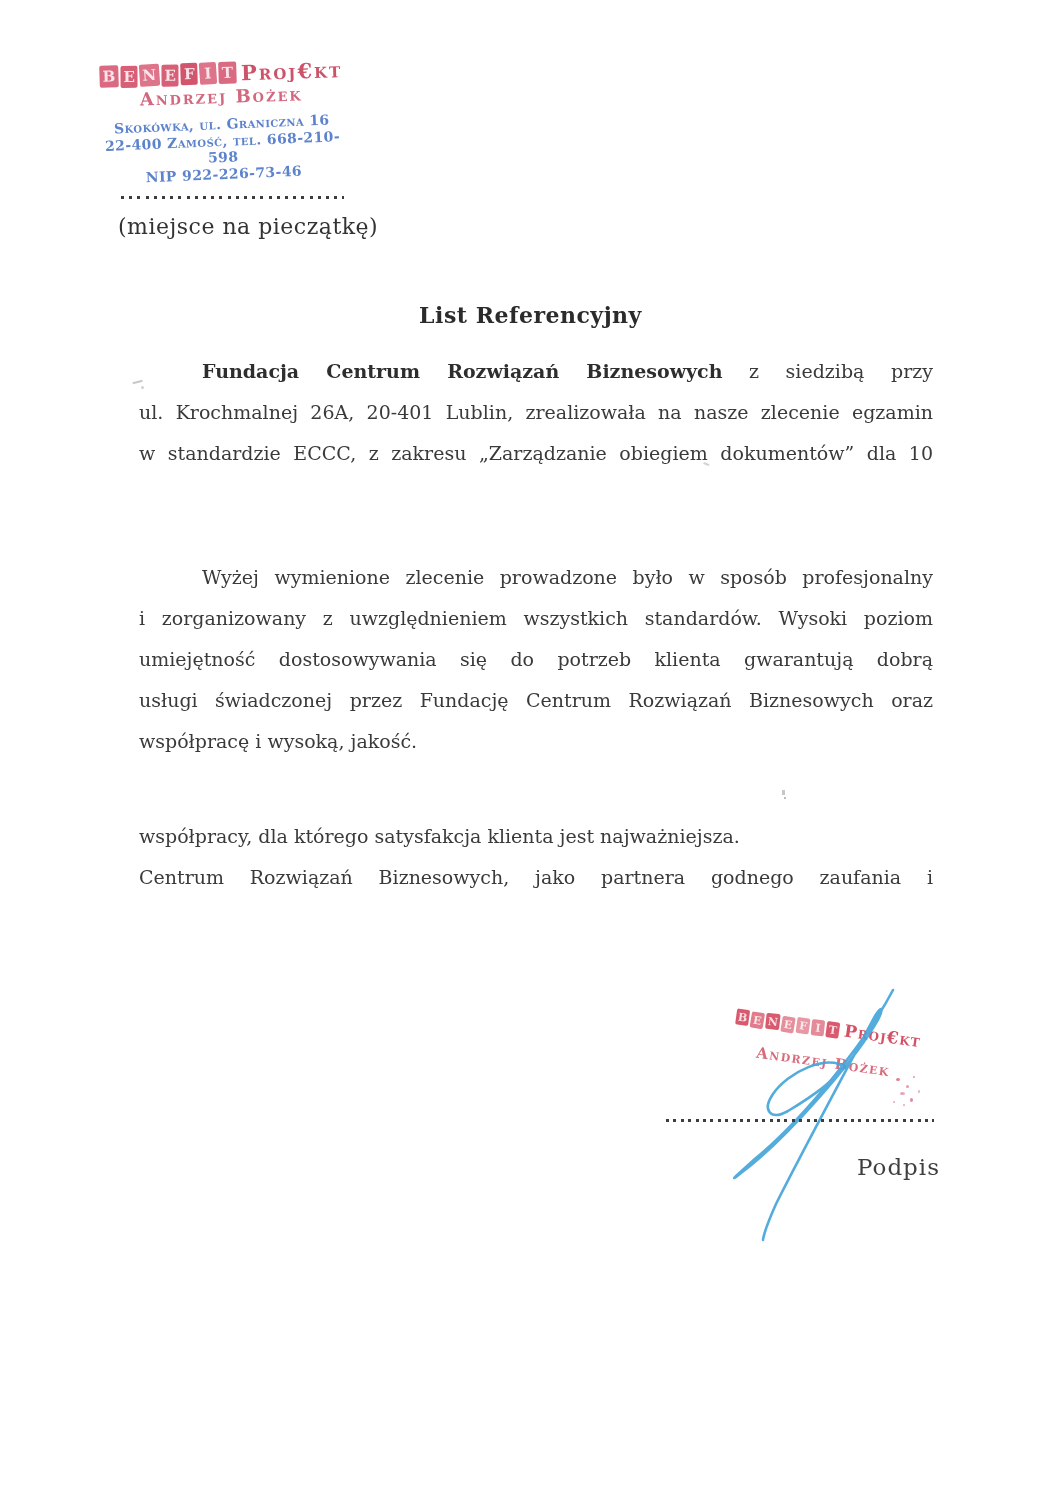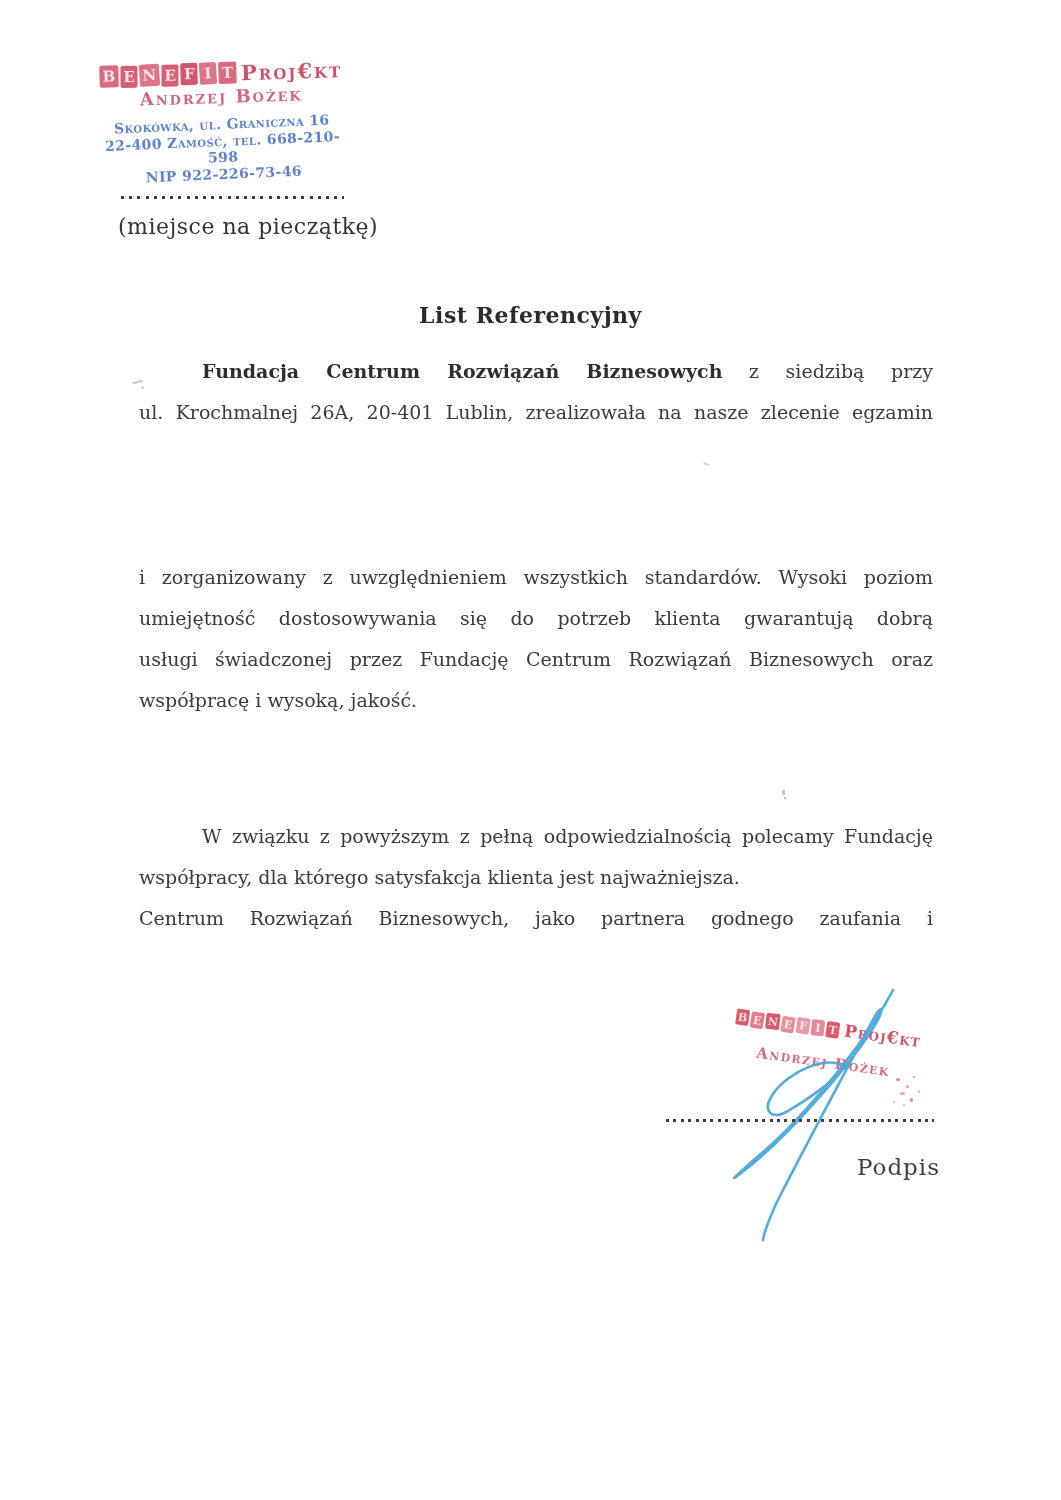--- a/index.html
+++ b/index.html
@@ -138,32 +138,33 @@
 
   <div class="dotline top"></div>
   <div class="stamp-caption">(miejsce na pieczątkę)</div>
 
   <div class="letter-title">List Referencyjny</div>
 
   <div class="para p1">
     <div class="bline just indent"><b>Fundacja Centrum Rozwiązań Biznesowych</b><span> z siedzibą przy</span></div>
     <div>
         <div class="bline just">ul. Krochmalnej 26A, 20-401 Lublin, zrealizowała na nasze zlecenie egzamin</div>
+        <div class="bline just">w standardzie ECCC, z zakresu „Zarządzanie obiegiem dokumentów” dla 10</div>
       </div>
   </div>
 
   <div class="para p2">
+      <div class="bline just indent">Wyżej wymienione zlecenie prowadzone było w sposób profesjonalny</div>
       <div class="bline just">i zorganizowany z uwzględnieniem wszystkich standardów. Wysoki poziom</div>
       <div class="bline just">umiejętność dostosowywania się do potrzeb klienta gwarantują dobrą</div>
       <div class="bline just">usługi świadczonej przez Fundację Centrum Rozwiązań Biznesowych oraz</div>
       <div class="bline last">współpracę i wysoką, jakość.</div>
     </div>
 
   <div class="para p3">
-      <div class="bline just indent">W związku z powyższym z pełną odpowiedzialnością polecamy Fundację</div>
       <div class="bline last">współpracy, dla którego satysfakcja klienta jest najważniejsza.</div>
       <div class="bline just">Centrum Rozwiązań Biznesowych, jako partnera godnego zaufania i</div>
     </div>
 
   <div class="stamp-bottom">
     <div class="logo-row">
       <span class="tiles">
           <span class="tile">B</span>
           <span class="tile">E</span>
           <span class="tile">N</span>

